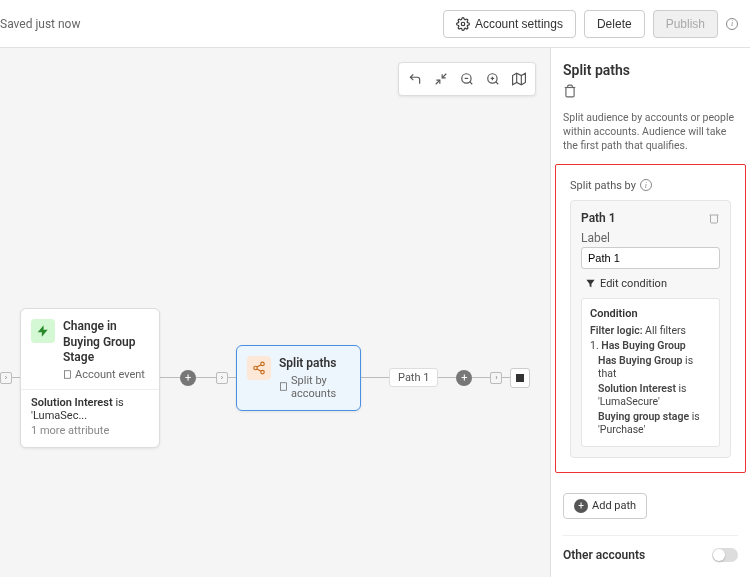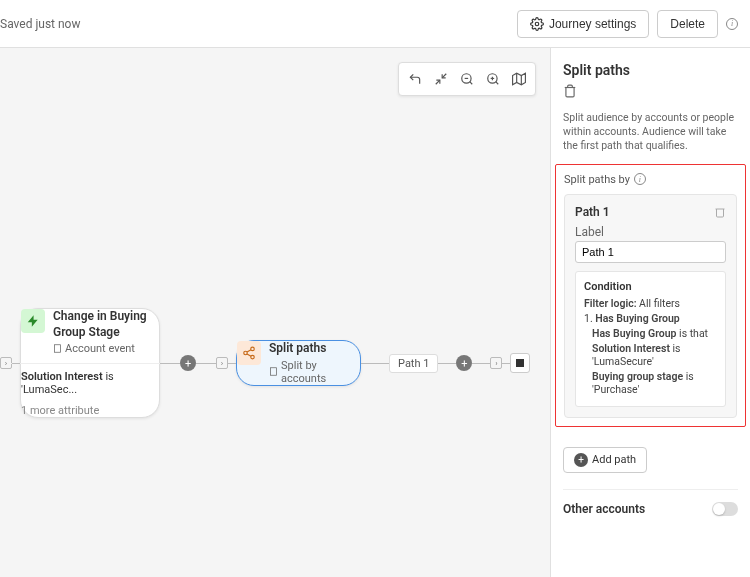--- a/index.html
+++ b/index.html
@@ -7,43 +7,43 @@
 .topbar { height: 48px; border-bottom: 1px solid #e0e0e0; display: flex; align-items: center; justify-content: space-between; padding: 0 12px 0 0; }
 .topbar-left { color: #666; font-size: 12px; padding-left: 0; }
 .topbar-right { display: flex; align-items: center; gap: 8px; }
 .btn { border: 1px solid #ccc; background: #fff; border-radius: 4px; padding: 6px 12px; font-size: 12px; cursor: pointer; display: inline-flex; align-items: center; gap: 5px; color: #333; }
 .btn.disabled { background: #f0f0f0; color: #aaa; cursor: default; }
 .main { display: flex; height: calc(100% - 48px); }
 .canvas { flex: 1; background: #f5f5f5; position: relative; overflow: hidden; }
 .canvas-toolbar { position: absolute; top: 14px; right: 14px; background: #fff; border: 1px solid #ddd; border-radius: 4px; display: flex; padding: 4px; gap: 2px; box-shadow: 0 1px 3px rgba(0,0,0,0.08); }
 .tb-btn { width: 24px; height: 24px; display: flex; align-items: center; justify-content: center; cursor: pointer; border-radius: 3px; color: #555; }
 .flow { position: absolute; top: 260px; left: 0; display: flex; align-items: center; }
-.node { background: #fff; border: 1px solid #ddd; border-radius: 18px; box-shadow: 0 1px 3px rgba(0,0,0,0.08); }
+.node { background: #fff; border: 1px solid #ddd; border-radius: 6px; padding: 10px; box-shadow: 0 1px 3px rgba(0,0,0,0.08); }
 .node.selected { border: 1.5px solid #4a90e2; background: #eef6fd; }
 .node-header { display: flex; align-items: flex-start; gap: 8px; }
 .node-icon { width: 24px; height: 24px; border-radius: 4px; display: flex; align-items: center; justify-content: center; flex-shrink: 0; }
 .node-icon.green { background: #d4f7d4; color: #2a8a2a; }
 .node-icon.orange { background: #fde8d8; color: #c76a19; }
 .node-title { font-weight: 600; font-size: 12px; line-height: 1.3; }
 .node-sub { font-size: 11px; color: #666; display: flex; align-items: center; gap: 3px; margin-top: 2px; }
 .node-divider { border-top: 1px solid #eee; margin: 8px -10px 6px; }
 .node-attr { font-size: 11px; color: #333; }
 .node-attr b { font-weight: 600; }
-.node-more { font-size: 11px; color: #888; margin-top: 8px; }
+.node-more { font-size: 11px; color: #888; margin-top: 2px; }
 .connector { height: 1px; background: #bbb; position: relative; flex-shrink: 0; }
 .plus-dot { width: 16px; height: 16px; border-radius: 50%; background: #777; color: #fff; font-size: 11px; display: flex; align-items: center; justify-content: center; flex-shrink: 0; cursor: pointer; }
 .chev { width: 12px; height: 12px; border: 1px solid #bbb; border-radius: 2px; display: flex; align-items: center; justify-content: center; font-size: 8px; color: #777; flex-shrink: 0; }
 .path-label { background: #fff; border: 1px solid #ddd; border-radius: 3px; padding: 2px 8px; font-size: 11px; color: #555; flex-shrink: 0; }
 .end-node { width: 20px; height: 20px; background: #fff; border: 1px solid #ccc; border-radius: 3px; display: flex; align-items: center; justify-content: center; flex-shrink: 0; }
 .end-square { width: 8px; height: 8px; background: #333; }
 .sidebar { width: 200px; border-left: 1px solid #e0e0e0; background: #fff; padding: 14px 12px; overflow-y: auto; }
 .side-title { font-size: 14px; font-weight: 600; margin-bottom: 6px; }
 .trash { color: #666; cursor: pointer; margin-bottom: 10px; display: inline-block; }
 .side-desc { font-size: 10.5px; color: #666; line-height: 1.35; margin-bottom: 10px; }
-.highlight-box { border: 1.5px solid #e33; padding: 8px; margin: 0 -8px 10px; border-radius: 2px; }
+.highlight-box { border: 1.5px solid #e33; padding: 14px; margin: 0 -8px 10px; border-radius: 2px; }
 .field-label { font-size: 11px; color: #555; margin-bottom: 6px; display: flex; align-items: center; gap: 4px; }
 .radio-opt { display: flex; align-items: center; gap: 6px; font-size: 12px; margin-bottom: 8px; cursor: pointer; }
 .radio-circle { width: 14px; height: 14px; border-radius: 50%; border: 1.5px solid #999; display: flex; align-items: center; justify-content: center; }
 .radio-circle.checked { border-color: #1473e6; }
 .radio-dot { width: 8px; height: 8px; border-radius: 50%; background: #1473e6; }
 .path-card { background: #f7f7f7; border: 1px solid #e5e5e5; border-radius: 4px; padding: 10px; margin-top: 8px; }
 .path-card-head { display: flex; justify-content: space-between; align-items: center; margin-bottom: 6px; }
 .path-card-title { font-weight: 600; font-size: 12px; }
 .path-input { width: 100%; border: 1px solid #ccc; border-radius: 3px; padding: 4px 6px; font-size: 11px; margin-bottom: 8px; }
 .edit-cond { display: flex; align-items: center; gap: 4px; font-size: 11px; color: #333; cursor: pointer; margin-bottom: 8px; margin-left: 4px; }
@@ -68,23 +68,24 @@
 <div class="topbar">
   <div class="topbar-left">Saved just now</div>
   <div class="topbar-right">
     <button class="btn">
       <span>
         <svg width="14" height="14" viewBox="0 0 24 24" fill="none" stroke="currentColor" stroke-width="2">
             <circle cx="12" cy="12" r="3"></circle>
             <path d="M19.4 15a1.65 1.65 0 0 0 .33 1.82l.06.06a2 2 0 1 1-2.83 2.83l-.06-.06a1.65 1.65 0 0 0-1.82-.33 1.65 1.65 0 0 0-1 1.51V21a2 2 0 1 1-4 0v-.09a1.65 1.65 0 0 0-1-1.51 1.65 1.65 0 0 0-1.82.33l-.06.06a2 2 0 1 1-2.83-2.83l.06-.06a1.65 1.65 0 0 0 .33-1.82 1.65 1.65 0 0 0-1.51-1H3a2 2 0 1 1 0-4h.09a1.65 1.65 0 0 0 1.51-1 1.65 1.65 0 0 0-.33-1.82l-.06-.06a2 2 0 1 1 2.83-2.83l.06.06a1.65 1.65 0 0 0 1.82.33h0a1.65 1.65 0 0 0 1-1.51V3a2 2 0 1 1 4 0v.09a1.65 1.65 0 0 0 1 1.51h0a1.65 1.65 0 0 0 1.82-.33l.06-.06a2 2 0 1 1 2.83 2.83l-.06.06a1.65 1.65 0 0 0-.33 1.82v0a1.65 1.65 0 0 0 1.51 1H21a2 2 0 1 1 0 4h-.09a1.65 1.65 0 0 0-1.51 1z"></path>
           </svg>
       </span>
-      <span>Journey settings</span>
+      <span>Account settings</span>
     </button>
     <button class="btn">Delete</button>
+    <button class="btn disabled">Publish</button>
     <span class="info-circle">i</span>
   </div>
 </div>
 
 <div class="main">
   <div class="canvas">
     <div class="canvas-toolbar">
       <div class="tb-btn">
           <svg width="14" height="14" viewBox="0 0 24 24" fill="none" stroke="currentColor" stroke-width="2">
             <polyline points="9 14 4 9 9 4"></polyline>
@@ -216,20 +217,28 @@
           <div class="path-card-title">Path 1</div>
           <div style="color:#aaa">
             <svg width="12" height="12" viewBox="0 0 24 24" fill="none" stroke="currentColor" stroke-width="2">
                 <polyline points="3 6 5 6 21 6"></polyline>
                 <path d="M19 6v14a2 2 0 0 1-2 2H7a2 2 0 0 1-2-2V6"></path>
               </svg>
           </div>
         </div>
         <div style="font-size:12px;color:#666;margin-bottom:2px">Label</div>
         <input class="path-input" value="Path 1" style="">
+        <div class="edit-cond">
+          <span>
+              <svg width="11" height="11" viewBox="0 0 24 24" fill="currentColor">
+                <path d="M3 4h18l-7 9v7l-4-2v-5z"></path>
+              </svg>
+            </span>
+          <span>Edit condition</span>
+        </div>
         <div class="cond-box">
           <div class="cond-title">Condition</div>
           <div class="cond-line"><b>Filter logic:</b> <span>All filters</span></div>
           <div class="cond-line"><span>1.</span> <b>Has Buying Group</b></div>
           <div class="cond-line cond-sub"><b>Has Buying Group</b> <span>is that</span></div>
           <div class="cond-line cond-sub"><b>Solution Interest</b> <span>is 'LumaSecure'</span></div>
           <div class="cond-line cond-sub"><b>Buying group stage</b> <span>is 'Purchase'</span></div>
         </div>
       </div>
     </div>

